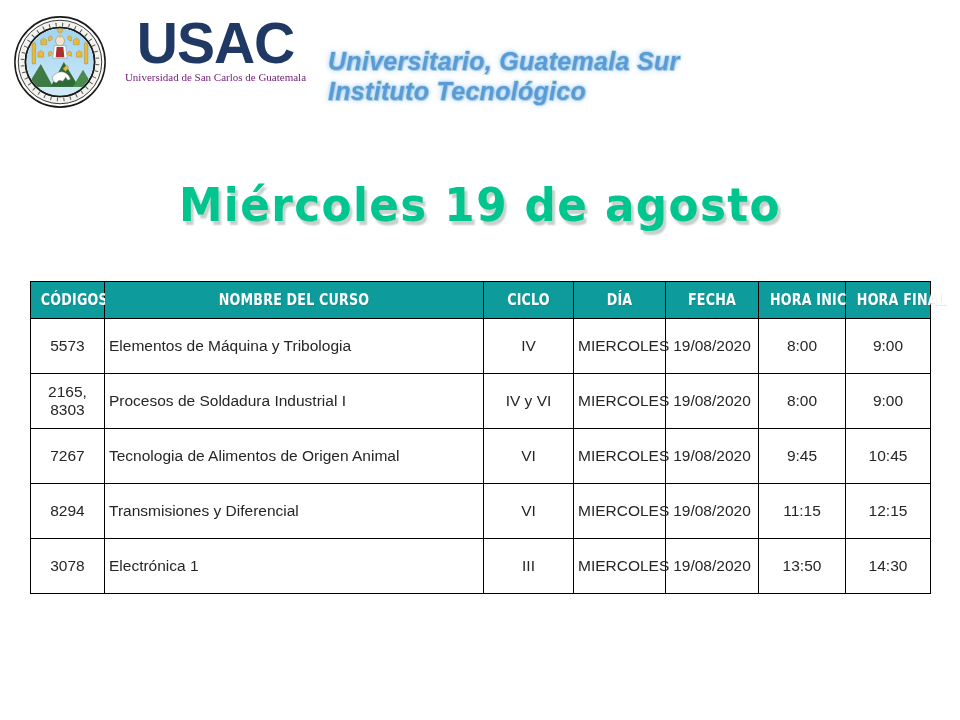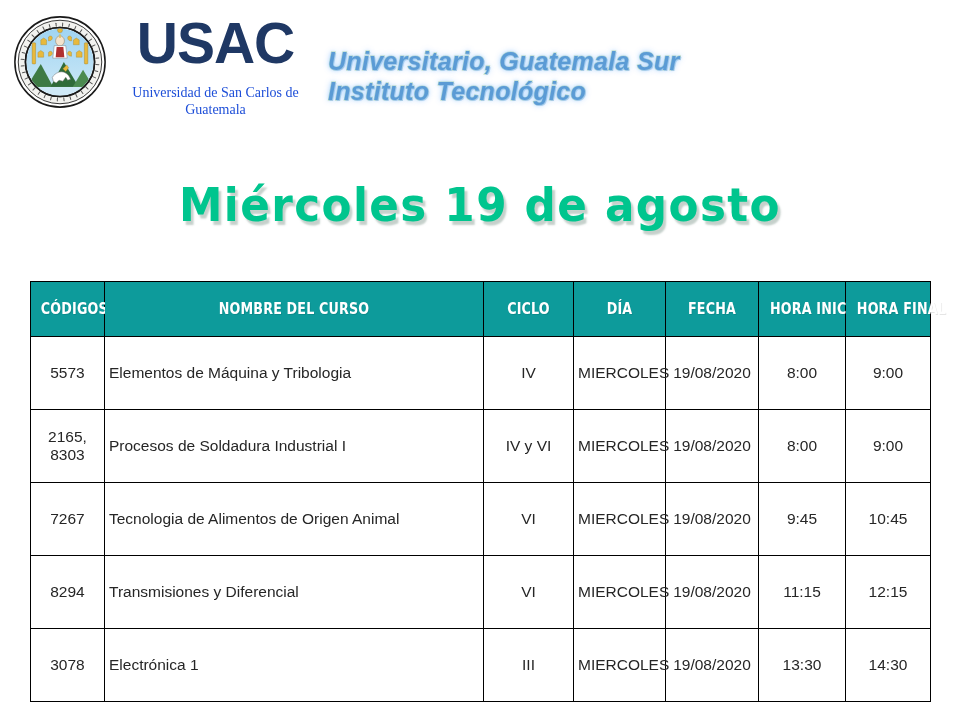--- a/index.html
+++ b/index.html
@@ -53,25 +53,25 @@
   .usac-tri {
     font-family: "Liberation Serif", serif;
     font-size: 27px;
     letter-spacing: 0.5px;
     color: #1F3864;
     display: block;
     line-height: 1.05;
   }
   .usac-sub {
     font-family: "Liberation Serif", serif;
-    font-size: 14px;
-    color: #1d4ed8;
+    font-size: 11px;
+    color: #701a75;
     display: block;
     line-height: 1.2;
-    margin-top: 15px;
+    margin-top: 1px;
   }
 
   .institute-title {
     position: absolute;
     left: 328px;
     top: 47px;
     font-family: "Liberation Sans", sans-serif;
     font-weight: bold;
     font-style: italic;
     font-size: 25px;
@@ -112,21 +112,21 @@
     width: 900px;
   }
   table.schedule {
     width: 900px;
     border-collapse: collapse;
     table-layout: fixed;
   }
   table.schedule th,
   table.schedule td {
     border: 1px solid #000000;
-    padding: 9px 4px;
+    padding: 0 4px;
     font-family: "Liberation Sans", sans-serif;
   }
   table.schedule thead th {
     background: #0D9B9B;
     color: #ffffff;
     height: 36px;
     font-family: "DejaVu Sans", sans-serif;
     font-weight: bold;
     font-size: 15.5px;
     letter-spacing: 0.2px;
@@ -438,19 +438,19 @@
         <td class="c-start">11:15</td>
         <td class="c-end">12:15</td>
       </tr>
 
       <tr>
         <td class="c-code"><span class="code-multi">3078</span></td>
         <td class="c-name">Electrónica 1</td>
         <td class="c-cycle">III</td>
         <td class="c-day">MIERCOLES</td>
         <td class="c-date">19/08/2020</td>
-        <td class="c-start">13:30</td>
+        <td class="c-start">13:50</td>
         <td class="c-end">14:30</td>
       </tr>
 
     </tbody>
   </table>
 </div>
 
 </body></html>

